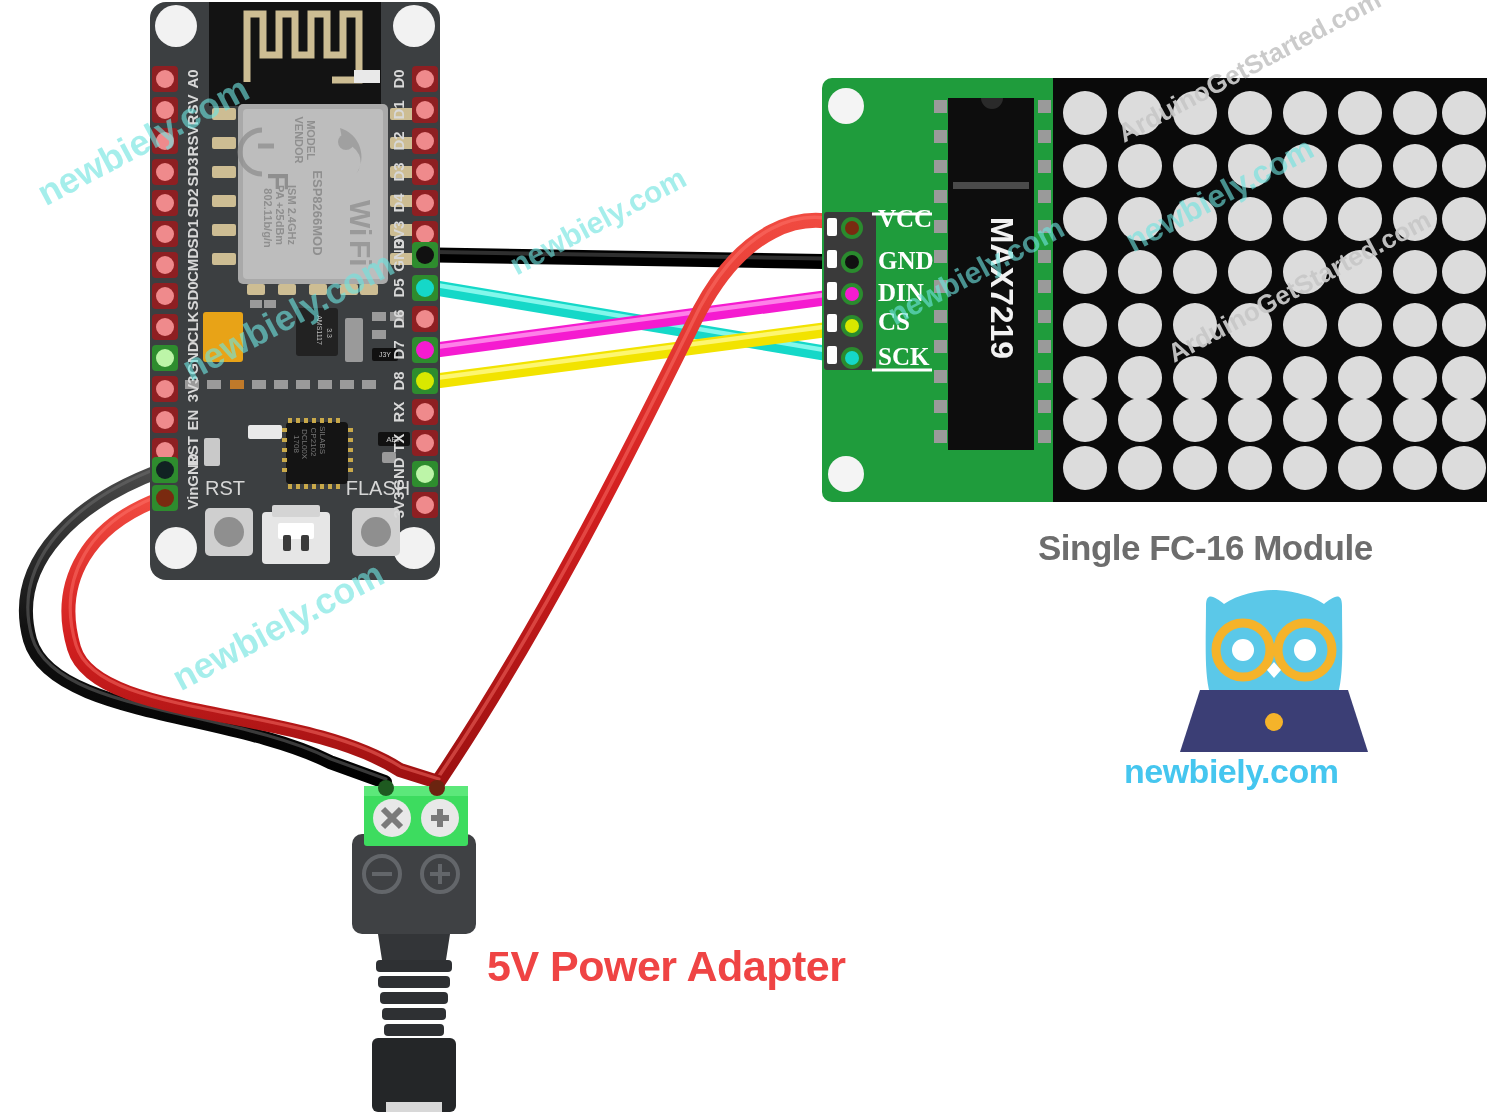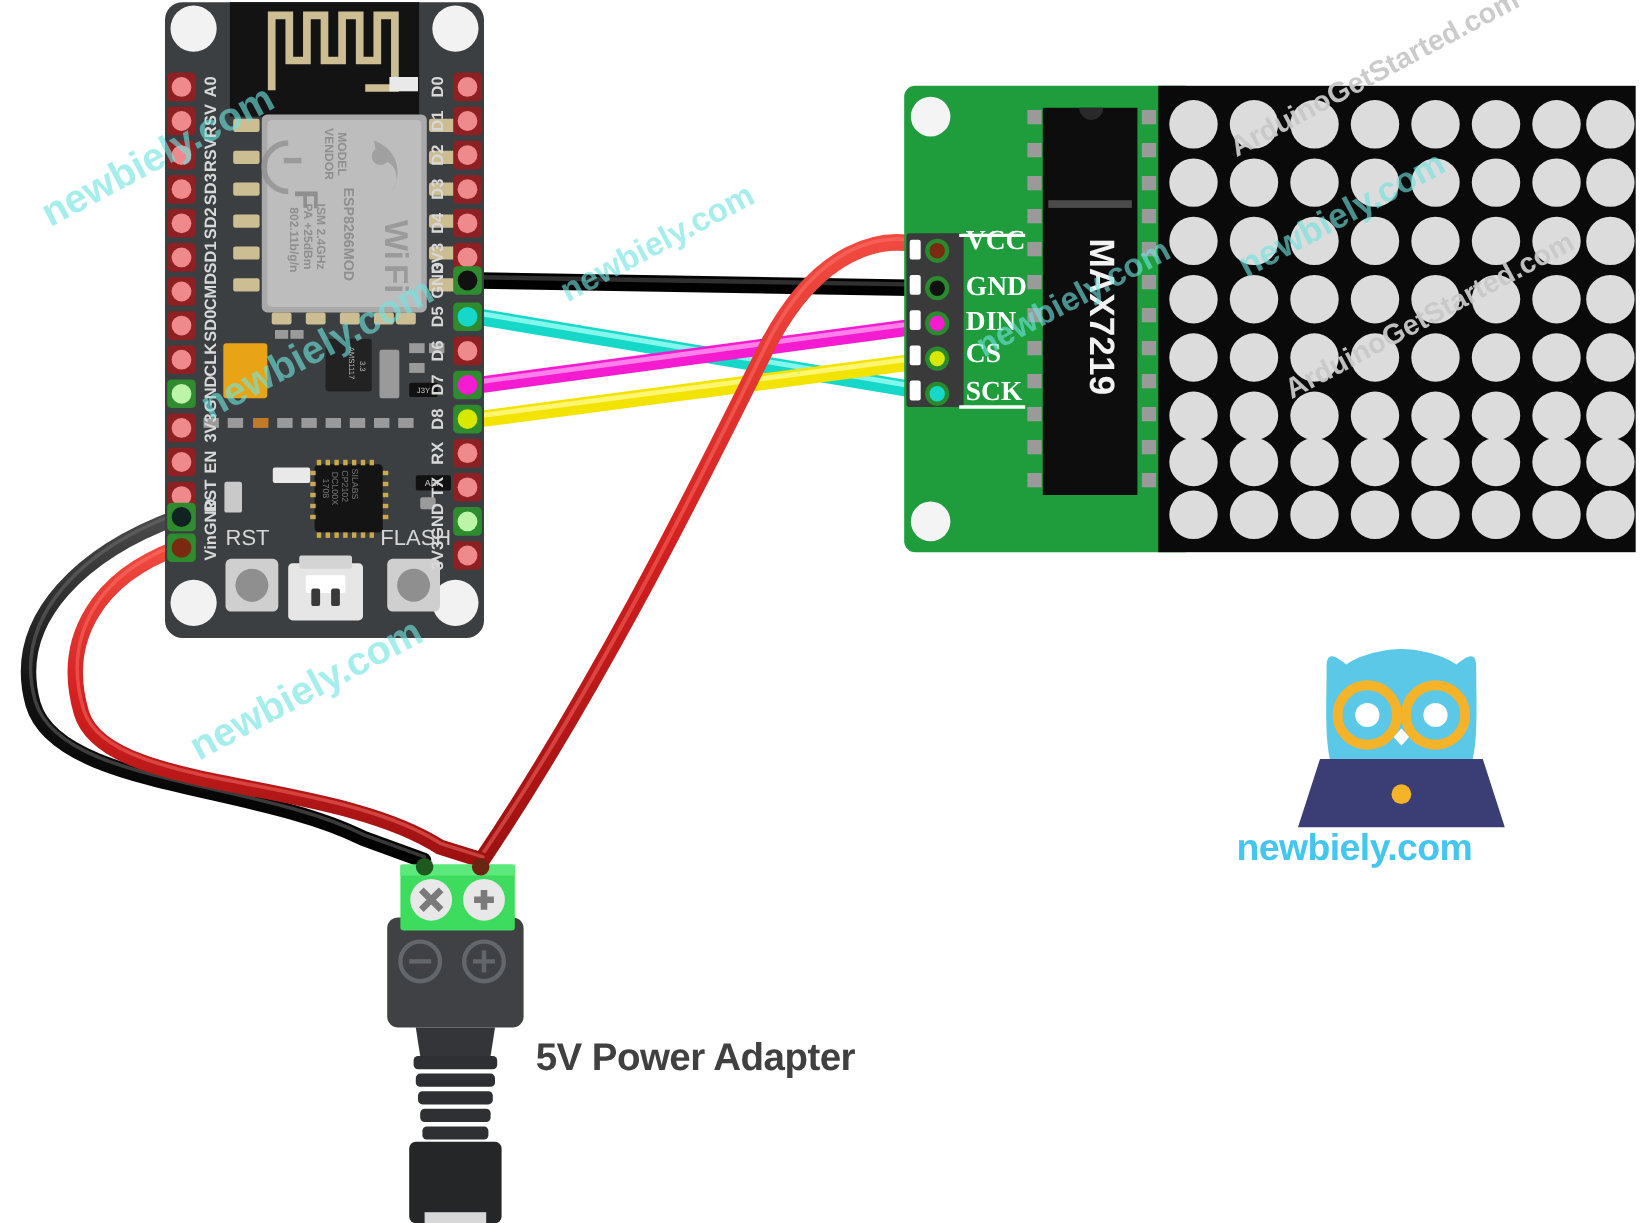--- a/index.html
+++ b/index.html
@@ -3,21 +3,21 @@
 <meta charset="utf-8">
 <style>
   html,body{margin:0;padding:0;background:#ffffff;}
   body{width:1498px;height:1112px;position:relative;overflow:hidden;
        font-family:"Liberation Sans", sans-serif;}
   .stage{position:absolute;left:0;top:0;width:1498px;height:1112px;}
   svg.layer{position:absolute;left:0;top:0;width:1498px;height:1112px;}
   .lbl{position:absolute;white-space:nowrap;}
   #fc16-title{left:1038px;top:528px;font-size:35px;font-weight:bold;color:#6d6d6d;
       letter-spacing:-0.5px;}
-  #adapter-title{left:487px;top:942px;font-size:35px;font-weight:bold;color:#404040;
+  #adapter-title{left:487px;top:942px;font-size:43px;font-weight:bold;color:#ef4444;
       letter-spacing:-0.5px;}
   #brand-text{left:1124px;top:752px;font-size:34px;font-weight:bold;color:#45c6ef;
       letter-spacing:-0.5px;}
   .pinlabel{position:absolute;font-family:"Liberation Serif", serif;font-weight:bold;
       font-size:25px;color:#ffffff;white-space:nowrap;}
   .wm{position:absolute;white-space:nowrap;font-weight:bold;pointer-events:none;}
   .wm-cyan{color:#6fe4e0;opacity:.62;}
   .wm-gray{color:#c9c9c9;opacity:.95;}
 </style>
 </head>
@@ -507,20 +507,21 @@
       <circle cx="1243" cy="650" r="11" fill="#ffffff"></circle>
       <circle cx="1305" cy="650" r="11" fill="#ffffff"></circle>
 
       <path d="M1274 662 L1281 670 L1274 678 L1267 670 Z" fill="#ffffff"></path>
 
       <path d="M1200 690 L1348 690 L1368 752 L1180 752 Z" fill="#3b3e75"></path>
       <circle cx="1274" cy="722" r="9" fill="#f5b32a"></circle>
     </g>
   </svg>
 
+  <div class="lbl" id="fc16-title">Single FC-16 Module</div>
   <div class="lbl" id="adapter-title">5V Power Adapter</div>
   <div class="lbl" id="brand-text">newbiely.com</div>
 
   <div id="watermark-layer">
       <div class="wm wm-cyan" style="left: 40px; top: 175px; font-size: 36px; transform: rotate(-28deg); transform-origin: left center;">newbiely.com</div>
       <div class="wm wm-cyan" style="left: 185px; top: 350px; font-size: 36px; transform: rotate(-28deg); transform-origin: left center;">newbiely.com</div>
       <div class="wm wm-cyan" style="left: 175px; top: 660px; font-size: 36px; transform: rotate(-28deg); transform-origin: left center;">newbiely.com</div>
       <div class="wm wm-cyan" style="left: 512px; top: 250px; font-size: 30px; transform: rotate(-28deg); transform-origin: left center;">newbiely.com</div>
       <div class="wm wm-cyan" style="left: 890px; top: 300px; font-size: 30px; transform: rotate(-28deg); transform-origin: left center;">newbiely.com</div>
       <div class="wm wm-cyan" style="left: 1128px; top: 225px; font-size: 32px; transform: rotate(-28deg); transform-origin: left center;">newbiely.com</div>

